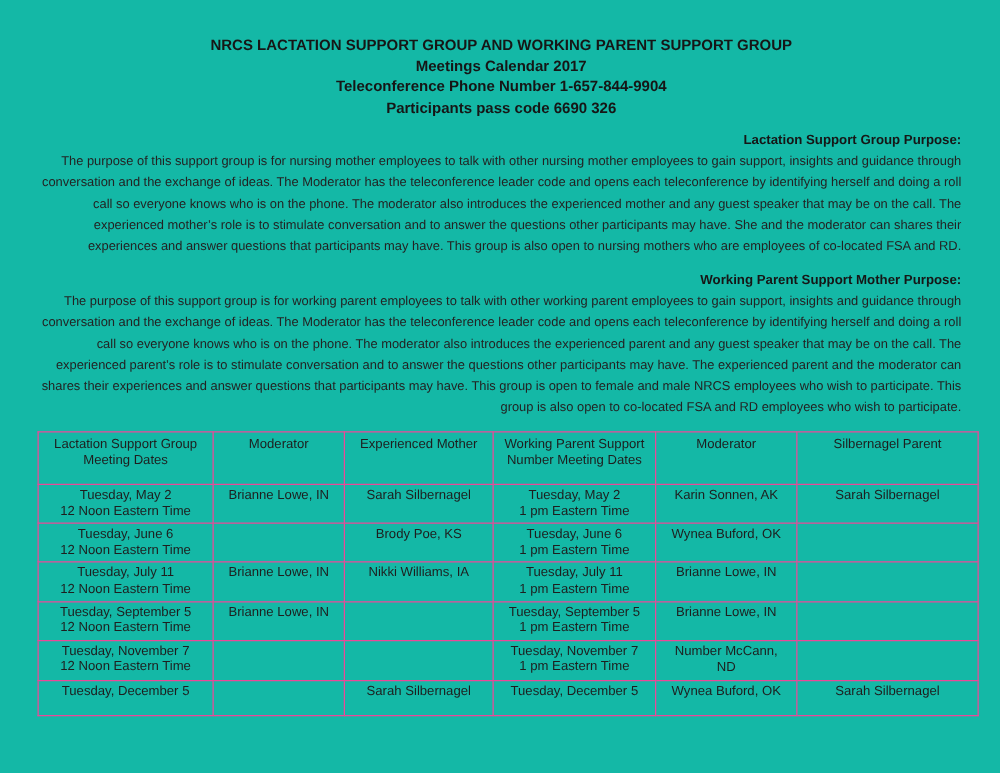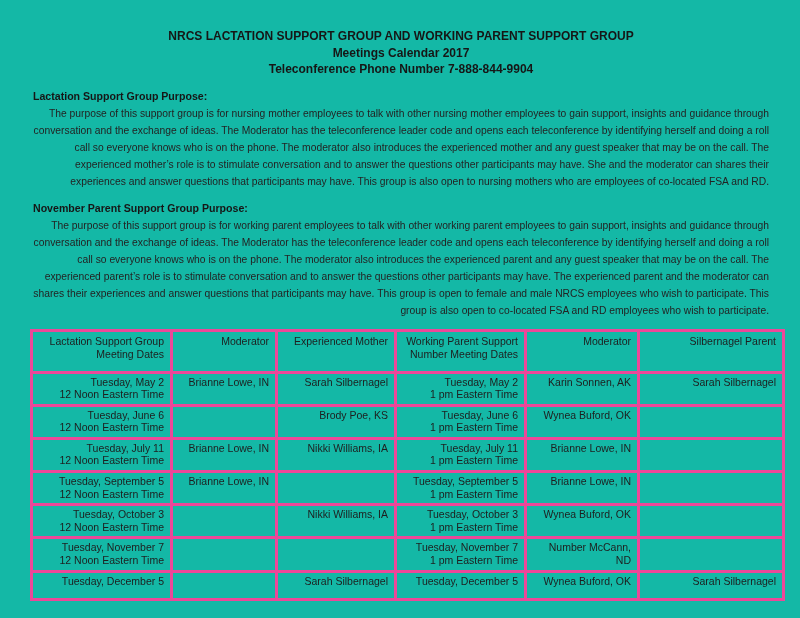--- a/index.html
+++ b/index.html
@@ -27,68 +27,70 @@
     color: #161616;
   }
   .title-line { white-space: nowrap; }
   
   .section { margin-bottom: 10px; }
   .section h2 {
     font-size: 10.6px;
     font-weight: bold;
     line-height: 17px;
     color: #161616;
+    text-align: right;
   }
   .section p {
     font-size: 10.3px;
     line-height: 17px;
     text-align: right;
     color: #232323;
   }
   
   table.meetings {
     border-collapse: collapse;
     margin-top: 6px;
     margin-left: -3px;
     width: 752px;
     table-layout: fixed;
     font-size: 10.5px;
     color: #1e1e1e;
   }
   table.meetings th, table.meetings td {
-    border: 3px solid #ec4899;
+    border: 1px solid #ec4899;
     vertical-align: top;
-    text-align: right;
+    text-align: center;
     padding: 3px 6px;
     font-weight: normal;
     line-height: 13px;
     overflow: hidden;
   }
   table.meetings thead th { height: 42px; }
   table.meetings tbody td { height: 28px; padding-top: 2px; }
   .cell-line { line-height: 12.6px; }
 </style>
 </head>
 <body>
 
 <div class="page">
 
   <div class="title-block">
     <div class="title-line">NRCS LACTATION SUPPORT GROUP AND WORKING PARENT SUPPORT GROUP</div>
     <div class="title-line">Meetings Calendar 2017</div>
-    <div class="title-line">Teleconference Phone Number 7-888-844-9904</div>
+    <div class="title-line">Teleconference Phone Number 1-657-844-9904</div>
+    <div class="title-line">Participants pass code 6690 326</div>
   </div>
 
   <div class="section">
     <h2>Lactation Support Group Purpose:</h2>
     <p>The purpose of this support group is for nursing mother employees to talk with other nursing mother employees to gain support, insights and guidance through conversation and the exchange of ideas.  The Moderator has the teleconference leader code and opens each teleconference by identifying herself and doing a roll call so everyone knows who is on the phone.  The moderator also introduces the experienced mother and any guest speaker that may be on the call.  The experienced mother’s role is to stimulate conversation and to answer the questions other participants may have.  She and the moderator can shares their experiences and answer questions that participants may have.  This group is also open to nursing mothers who are employees of co-located FSA and RD.</p>
   </div>
 
   <div class="section">
-    <h2>November Parent Support Group Purpose:</h2>
+    <h2>Working Parent Support Mother Purpose:</h2>
     <p>The purpose of this support group is for working parent employees to talk with other working parent employees to gain support, insights and guidance through conversation and the exchange of ideas.  The Moderator has the teleconference leader code and opens each teleconference by identifying herself and doing a roll call so everyone knows who is on the phone.  The moderator also introduces the experienced parent and any guest speaker that may be on the call.  The experienced parent’s role is to stimulate conversation and to answer the questions other participants may have.  The experienced parent and the moderator can shares their experiences and answer questions that participants may have.   This group is open to female and male NRCS employees who wish to participate.  This group is also open to co-located FSA and RD employees who wish to participate.</p>
   </div>
 
   <table class="meetings">
     <colgroup>
       <col style="width:140px">
         <col style="width:105px">
         <col style="width:119px">
       <col style="width:130px">
         <col style="width:113px">
@@ -156,34 +158,20 @@
         <td></td>
         <td>
           <div class="cell-line">Tuesday, September 5</div>
           <div class="cell-line">1 pm Eastern Time</div>
         </td>
         <td>Brianne Lowe, IN</td>
         <td></td>
       </tr>
       <tr>
         <td>
-          <div class="cell-line">Tuesday, October 3</div>
-          <div class="cell-line">12 Noon Eastern Time</div>
-        </td>
-        <td></td>
-        <td>Nikki Williams, IA</td>
-        <td>
-          <div class="cell-line">Tuesday, October 3</div>
-          <div class="cell-line">1 pm Eastern Time</div>
-        </td>
-        <td>Wynea Buford, OK</td>
-        <td></td>
-      </tr>
-      <tr>
-        <td>
           <div class="cell-line">Tuesday, November 7</div>
           <div class="cell-line">12 Noon Eastern Time</div>
         </td>
         <td></td>
         <td></td>
         <td>
           <div class="cell-line">Tuesday, November 7</div>
           <div class="cell-line">1 pm Eastern Time</div>
         </td>
         <td>Number McCann, ND</td>

